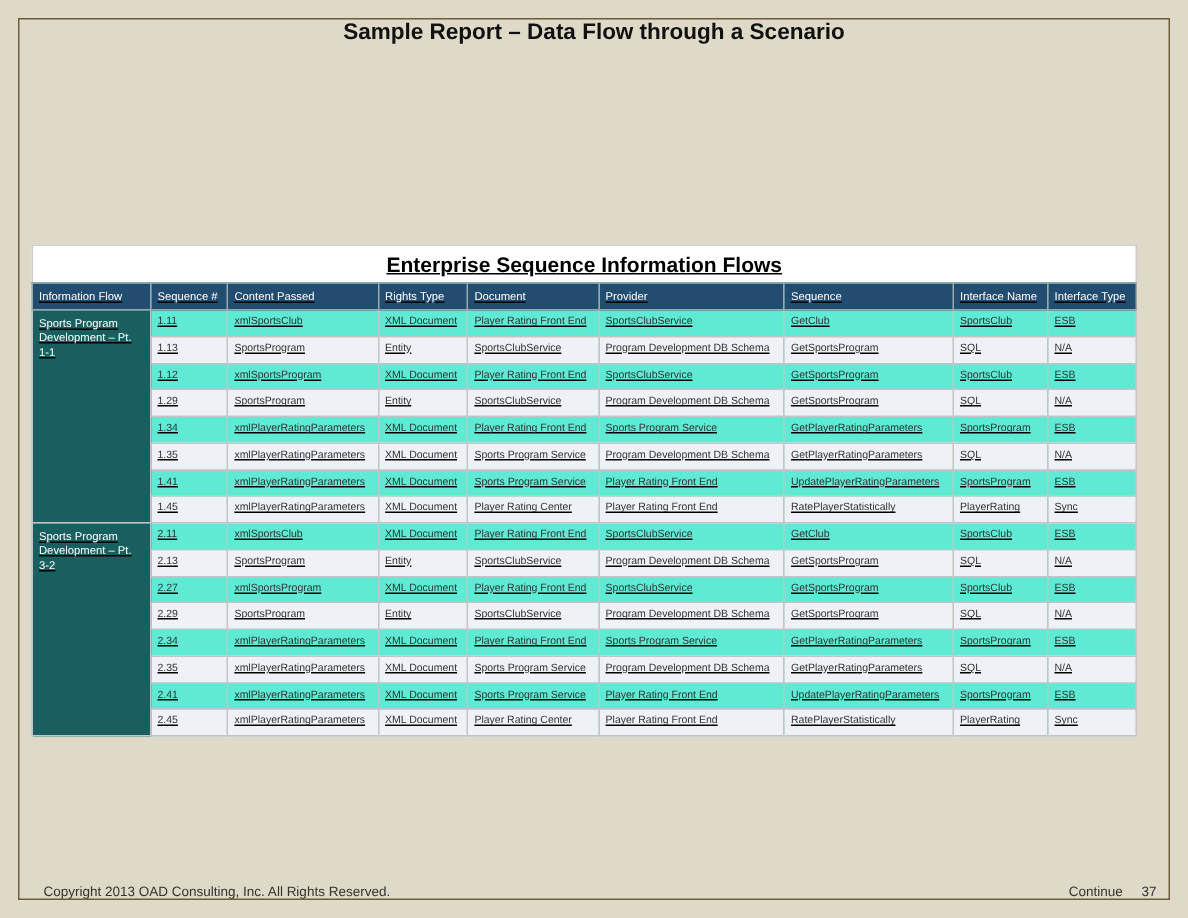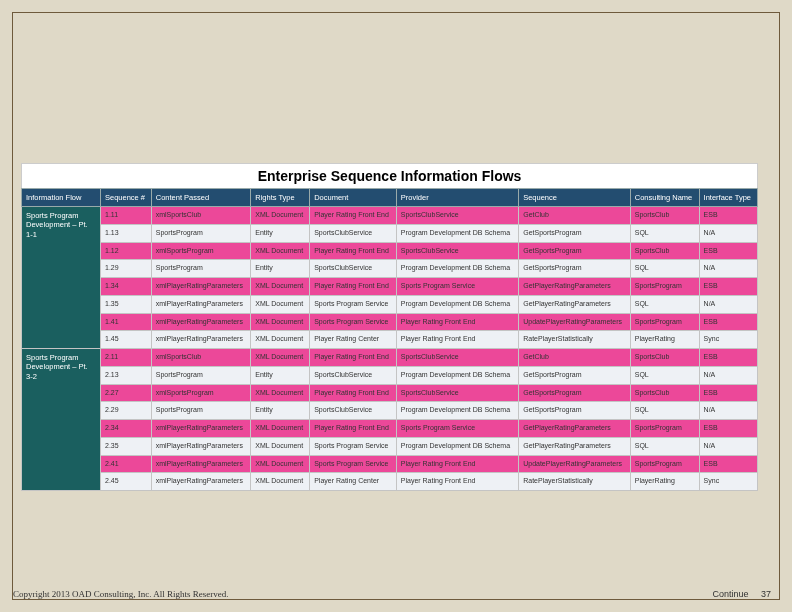--- a/index.html
+++ b/index.html
@@ -32,34 +32,35 @@
     font-size: 15px;
     font-weight: bold;
     color: #111;
     margin-bottom: 18px;
   }
   .table-wrap {
     position: absolute;
     left: 8px;
     right: 21px;
     top: 150px;
+    text-decoration: underline;
   }
   .table-title {
     text-align: center;
     font-weight: bold;
     font-size: 14px;
     background: #fff;
     padding: 4px 0;
     border: 1px solid #ccc;
     border-bottom: none;
   }
   table {
     width: 100%;
     border-collapse: collapse;
-    background: #ec4899;
+    background: #5eead4;
     font-size: 7px;
   }
   th {
     background: #234d70;
     color: #fff;
     text-align: left;
     padding: 4px 4px;
     border: 1px solid #9aa;
     font-weight: normal;
     font-size: 7.5px;
@@ -75,54 +76,54 @@
   td.flowcell {
     background: #1a5f5f;
     color: #fff;
     font-size: 7.5px;
     vertical-align: top;
     width: 70px;
   }
   tr.alt td:not(.flowcell) { background: #eef1f5; }
   .footer-left {
     position: absolute;
-    left: 0;
+    left: 16px;
     bottom: 0px;
     font-size: 9px;
     color: #333;
-    font-family: Liberation Serif, serif;
   }
   .footer-right {
     position: absolute;
     right: 8px;
     bottom: 0px;
     font-size: 9px;
     color: #333;
     text-align: right;
   }
   .footer-right .continu { margin-right: 10px; margin-left: 44px; }
 </style>
 </head>
 <body>
 <div class="inner">
 
+  <div class="subtitle">Sample Report – Data Flow through a Scenario</div>
 
   <div class="table-wrap">
     <div class="table-title">Enterprise Sequence Information Flows</div>
     <table>
       <thead>
         <tr id="head-row">
             <th>Information Flow</th>
             <th>Sequence #</th>
             <th>Content Passed</th>
             <th>Rights Type</th>
             <th>Document</th>
             <th>Provider</th>
             <th>Sequence</th>
-            <th>Consulting Name</th>
+            <th>Interface Name</th>
             <th>Interface Type</th>
           </tr>
       </thead>
       <tbody id="body-rows">
           <tr>
             <td class="flowcell" rowspan="8">Sports Program Development – Pt. 1-1</td>
             <td>1.11</td>
             <td>xmlSportsClub</td>
             <td>XML Document</td>
             <td>Player Rating Front End</td>

